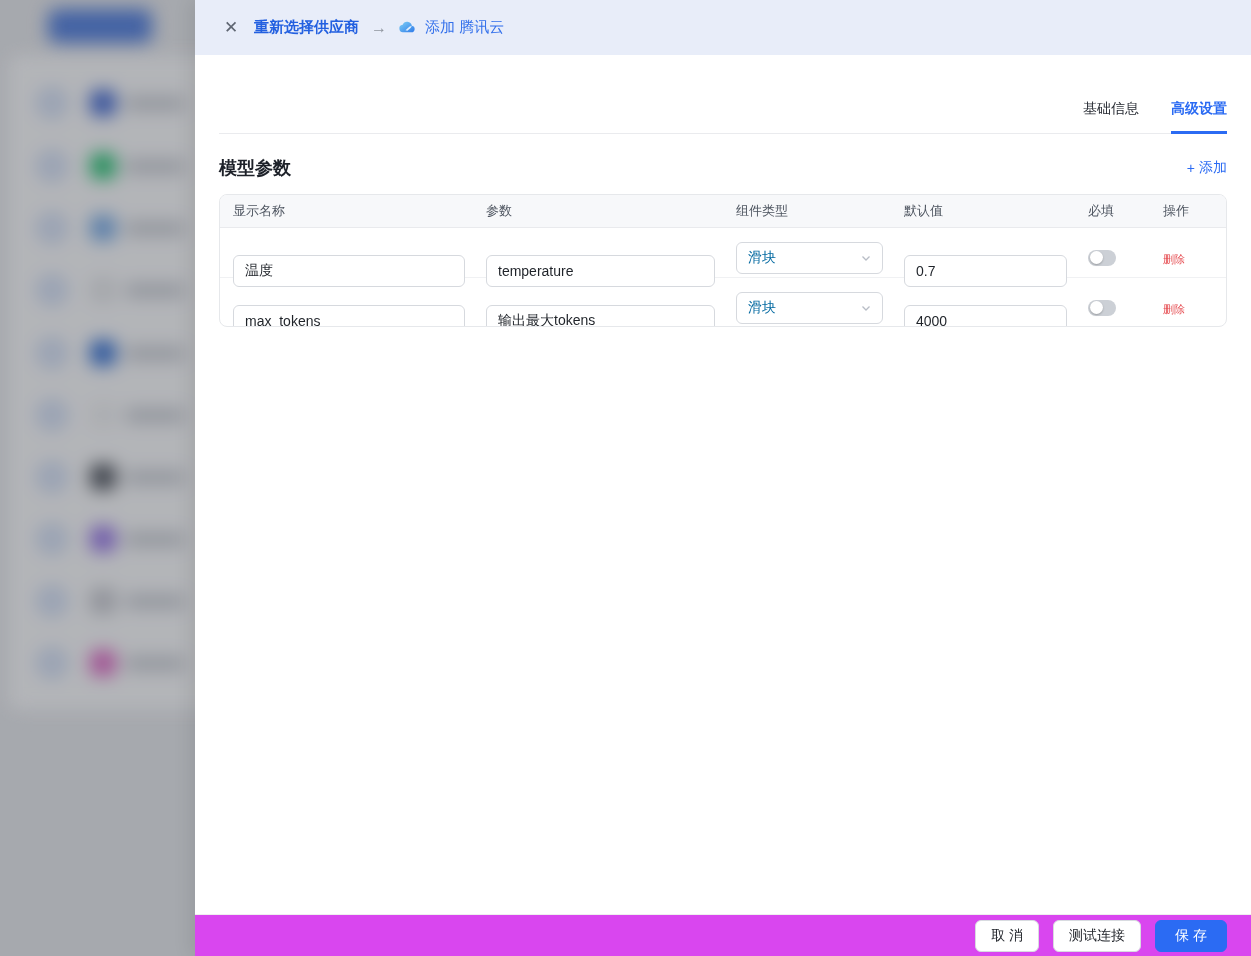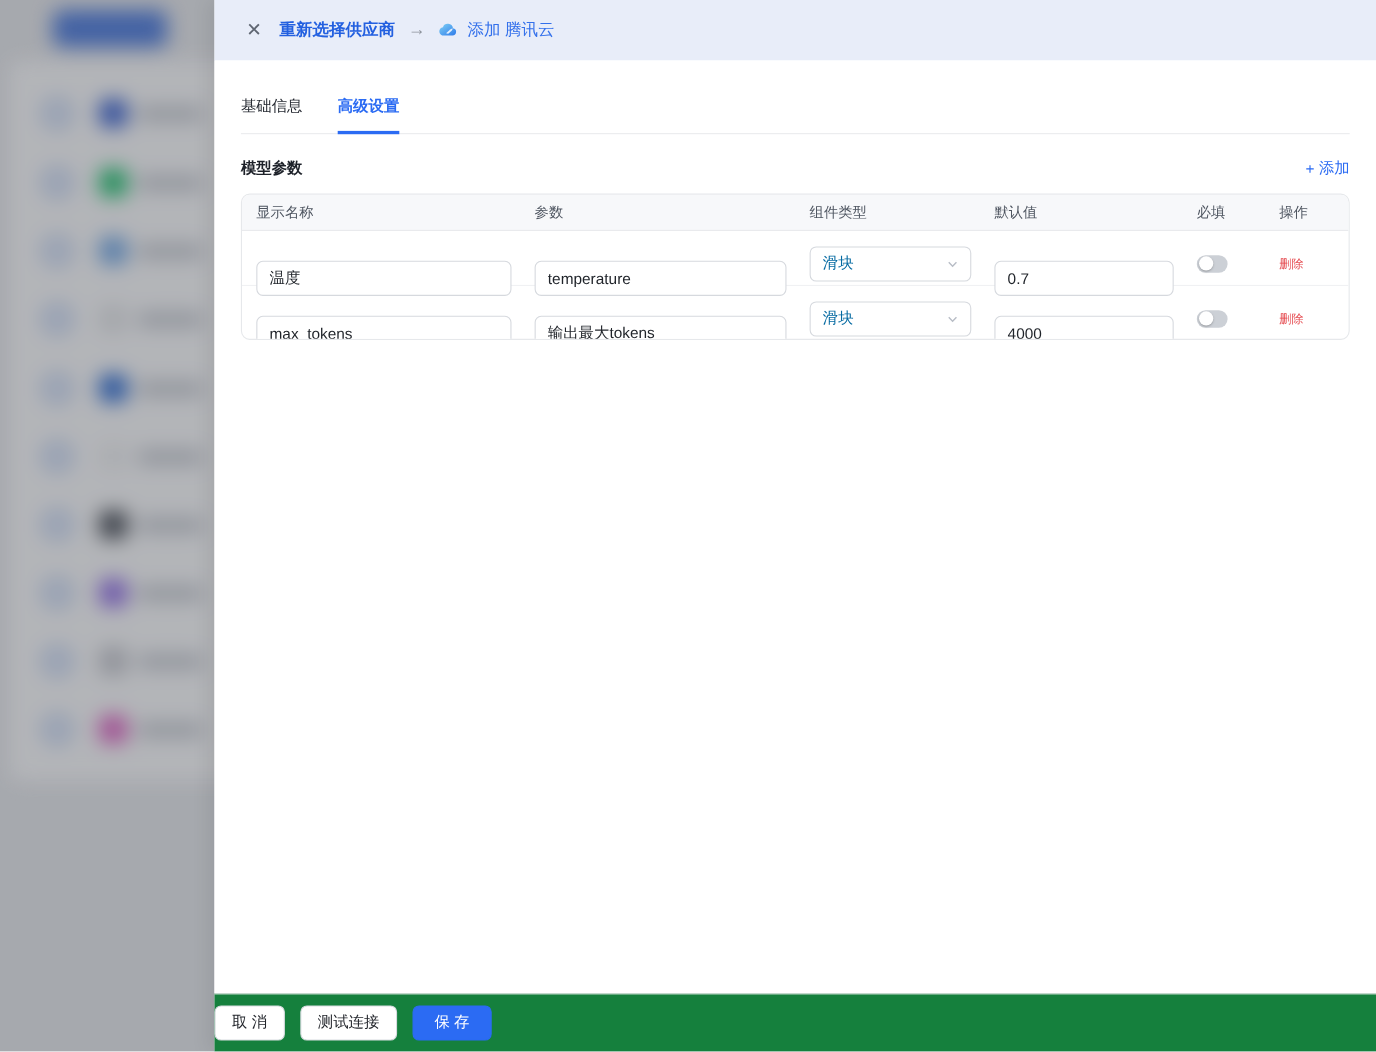--- a/index.html
+++ b/index.html
@@ -48,31 +48,31 @@
   }
   .back-link {
     margin-left: 13px; font-size: 15px; font-weight: 700; color: #2360e0; cursor: pointer;
   }
   .arrow-icon { margin-left: 12px; color: #8f959e; font-size: 16px; }
   .cloud-icon { margin-left: 11px; display: flex; align-items: center; }
   .drawer-title { margin-left: 8px; font-size: 15px; font-weight: 500; color: #3370eb; }
 
   .drawer-body { flex: 1; padding: 0 24px; background: #fff; overflow: hidden; }
 
-  .tabs { display: flex; gap: 32px; padding-top: 33px; border-bottom: 1px solid #eaebee; }
+  .tabs { display: flex; gap: 32px; padding-top: 45px; border-bottom: 1px solid #eaebee; justify-content: flex-end; }
   .tab {
     font-size: 14px; color: #272b33; padding-bottom: 13px; cursor: pointer;
     border-bottom: 3px solid transparent; margin-bottom: -1px;
   }
   .tab.active { color: #2b6bf3; font-weight: 700; border-bottom-color: #2b6bf3; }
 
   .section-head {
     margin-top: 22px; display: flex; align-items: center; justify-content: space-between;
   }
-  .section-title { font-size: 14px; font-weight: 600; color: #1d2129; }
+  .section-title { font-size: 18px; font-weight: 600; color: #1d2129; }
   .add-btn { font-size: 14px; color: #2b6bf3; cursor: pointer; display: flex; gap: 4px; align-items: center; }
 
   .param-table {
     margin-top: 14px; border: 1px solid #e6e8eb; border-radius: 8px; overflow: hidden;
     background: #fff;
   }
   .t-row {
     display: grid;
     grid-template-columns: 253px 250px 168px 184px 75px 1fr;
     align-items: center;
@@ -101,22 +101,22 @@
     position: relative; cursor: pointer;
   }
   .toggle .knob {
     position: absolute; left: 1.5px; top: 1.5px; width: 13px; height: 13px;
     border-radius: 50%; background: #fff; box-shadow: 0 1px 2px rgba(0,0,0,0.25);
   }
 
   .delete-link { font-size: 11px; color: #e5484d; cursor: pointer; }
 
   .drawer-footer {
-    flex: none; height: 53px; background: #15803d; border-top: 1px solid #eeeeef;
-    display: flex; align-items: center; justify-content: flex-start; gap: 14px;
+    flex: none; height: 42px; background: #d946ef; border-top: 1px solid #eeeeef;
+    display: flex; align-items: center; justify-content: flex-end; gap: 14px;
     padding-right: 24px;
   }
   .btn {
     height: 32px; border-radius: 6px; font-size: 14px; cursor: pointer;
     display: inline-flex; align-items: center; justify-content: center;
     font-family: "Liberation Sans", "DejaVu Sans", sans-serif;
   }
   .btn-plain { background: #fff; border: 1px solid #d8dbe0; color: #23262c; padding: 0 15px; }
   .btn-primary { background: #2b6bf3; border: 1px solid #2b6bf3; color: #fff; padding: 0 19px; }
 </style>

